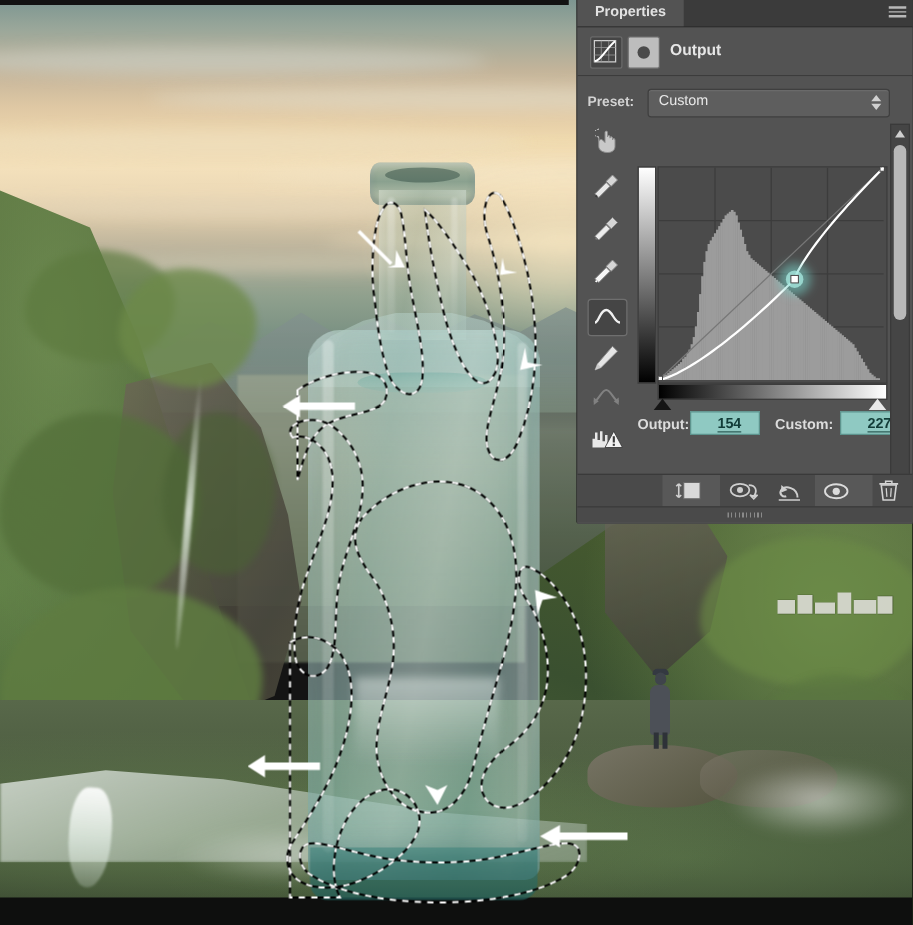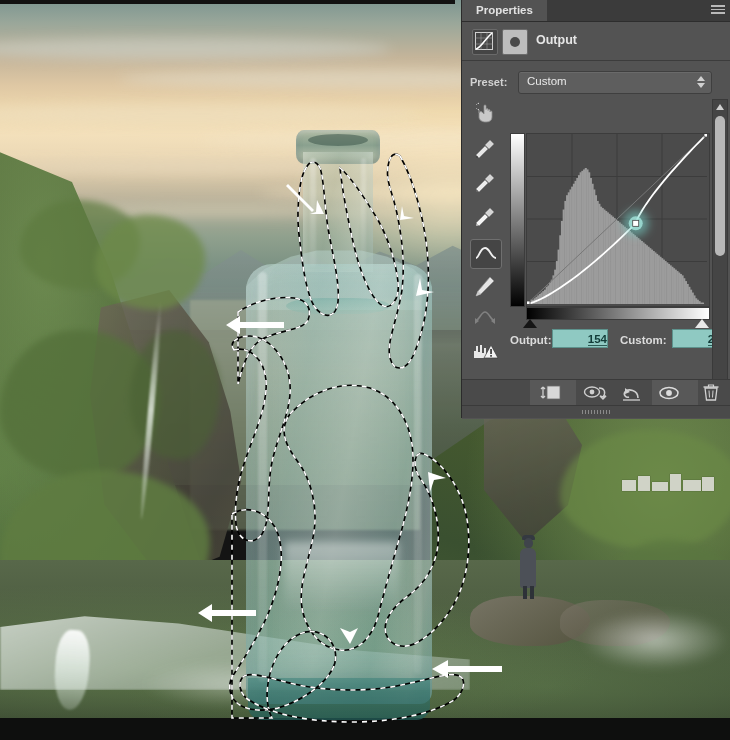--- a/index.html
+++ b/index.html
@@ -183,21 +183,21 @@
   .ps-graph{position:absolute;left:16px;top:0;width:182px;height:172px;background:#4b4b4b;border:1px solid #3c3c3c;}
   .ps-hgrad{position:absolute;left:16px;top:174px;width:182px;height:11px;
      background:linear-gradient(to right,#000000,#ffffff);border:1px solid #3c3c3c;}
   .ps-stop{position:absolute;top:186px;width:0;height:0;border-left:7px solid transparent;border-right:7px solid transparent;}
   .ps-stop.black{left:13px;border-bottom:9px solid #151515;}
   .ps-stop.white{left:185px;border-bottom:9px solid #e9e9e9;}
 
   .ps-io{position:absolute;left:48px;top:268px;width:200px;height:22px;}
   .io-lbl{position:absolute;top:5px;font-weight:bold;color:#dcdcdc;font-size:11.5px;}
   .io-field{position:absolute;top:0;width:56px;height:19px;background:#8fc9c2;border:1px solid #5d938d;
-     color:#123c38;font-size:11.5px;font-weight:bold;text-align:right;line-height:18px;padding-left:7px;
+     color:#123c38;font-size:11.5px;font-weight:bold;text-align:center;line-height:18px;padding-left:7px;
      box-sizing:border-box;}
   .io-field span{border-bottom:1px solid #2e5c57;}
 
   .ps-scroll{position:absolute;right:2px;top:38px;width:14px;height:316px;background:#454545;border:1px solid #3a3a3a;}
   .ps-scroll-thumb{position:absolute;left:2px;top:16px;width:10px;height:140px;background:#b8b8b8;border-radius:5px;}
   .ps-scroll-arrow{position:absolute;left:3px;width:0;height:0;border-left:4px solid transparent;border-right:4px solid transparent;}
   .ps-scroll-arrow.up{top:4px;border-bottom:6px solid #cfcfcf;}
   .ps-scroll-arrow.dn{bottom:4px;border-top:6px solid #cfcfcf;}
 
   .ps-footer{position:absolute;left:0;bottom:12px;width:268px;height:26px;background:#4a4a4a;border-top:1px solid #3a3a3a;}

